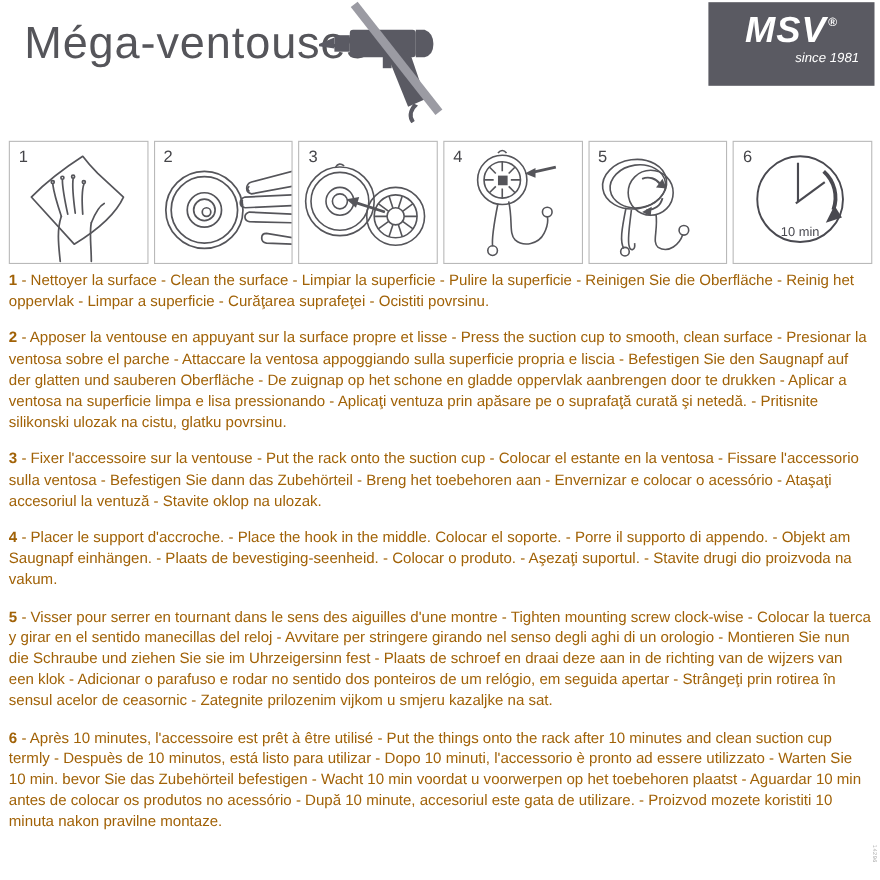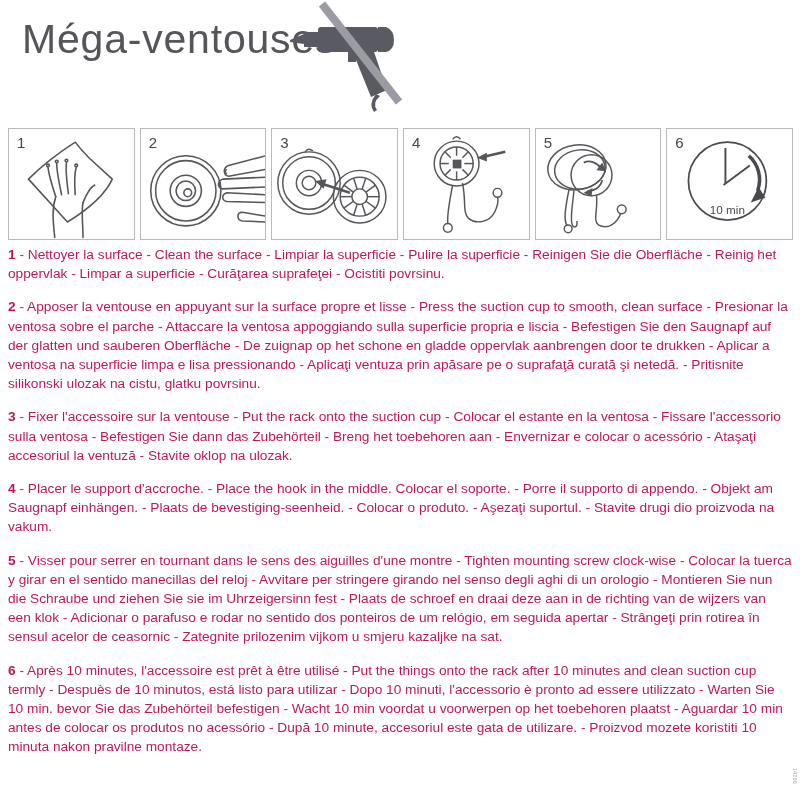--- a/index.html
+++ b/index.html
@@ -30,21 +30,21 @@
   .steps{position:absolute;top:128px;left:8px;width:785px;display:flex;gap:5px;}
   .panel{
     flex:1;height:110px;border:1px solid #b9b9b9;background:#fff;position:relative;
   }
   .panel .num{
     position:absolute;top:5px;left:8px;font-size:15px;color:#454549;z-index:2;
   }
   .panel svg{position:absolute;left:0;top:0;width:100%;height:100%;}
   
   .instructions{
-    position:absolute;top:245px;left:8px;width:784px;color:#be185d;
+    position:absolute;top:245px;left:8px;width:784px;color:#a16207;
     font-size:13.7px;line-height:19.2px;
   }
   .instructions p{margin:0 0 14px 0;}
   .pnum{font-weight:bold;}
   
   .vcode{
     position:absolute;right:2px;bottom:16px;writing-mode:vertical-rl;
     font-size:5px;color:#a5a5a5;letter-spacing:.5px;
   }
 </style>
@@ -62,20 +62,24 @@
         <rect x="32" y="27" width="60" height="25" rx="3"></rect>
         <path d="M92,27 h8 q8,3 8,13 t-8,12 h-8 z"></path>
         <polygon points="66,50 86,46 101,90 85,97"></polygon>
         <rect x="62" y="50" width="8" height="12"></rect>
         <path d="M90,94 q-8,10 -2,18 l3,-2 q-5,-7 3,-14 z"></path>
       </g>
       <line x1="36" y1="4" x2="113" y2="102" stroke="#9b9ba3" stroke-width="8"></line>
     </svg>
   </div>
 
+  <div class="logo-box">
+    <div class="logo-brand"><span>MSV</span><sup>®</sup></div>
+    <div class="logo-tagline">since 1981</div>
+  </div>
 </div>
 
 <div class="steps">
 
   <div class="panel">
     <span class="num">1</span>
     <svg viewBox="0 0 128 110">
       <g fill="none" stroke="#55555a" stroke-width="1.6" stroke-linecap="round" stroke-linejoin="round">
         <path d="M20,50 Q40,30 68,12 Q74,20 82,28 L106,50 Q96,72 60,94 Q40,72 20,50 Z" fill="#ffffff"></path>
         <path d="M47,110 C45,92 44,80 48,68"></path>

